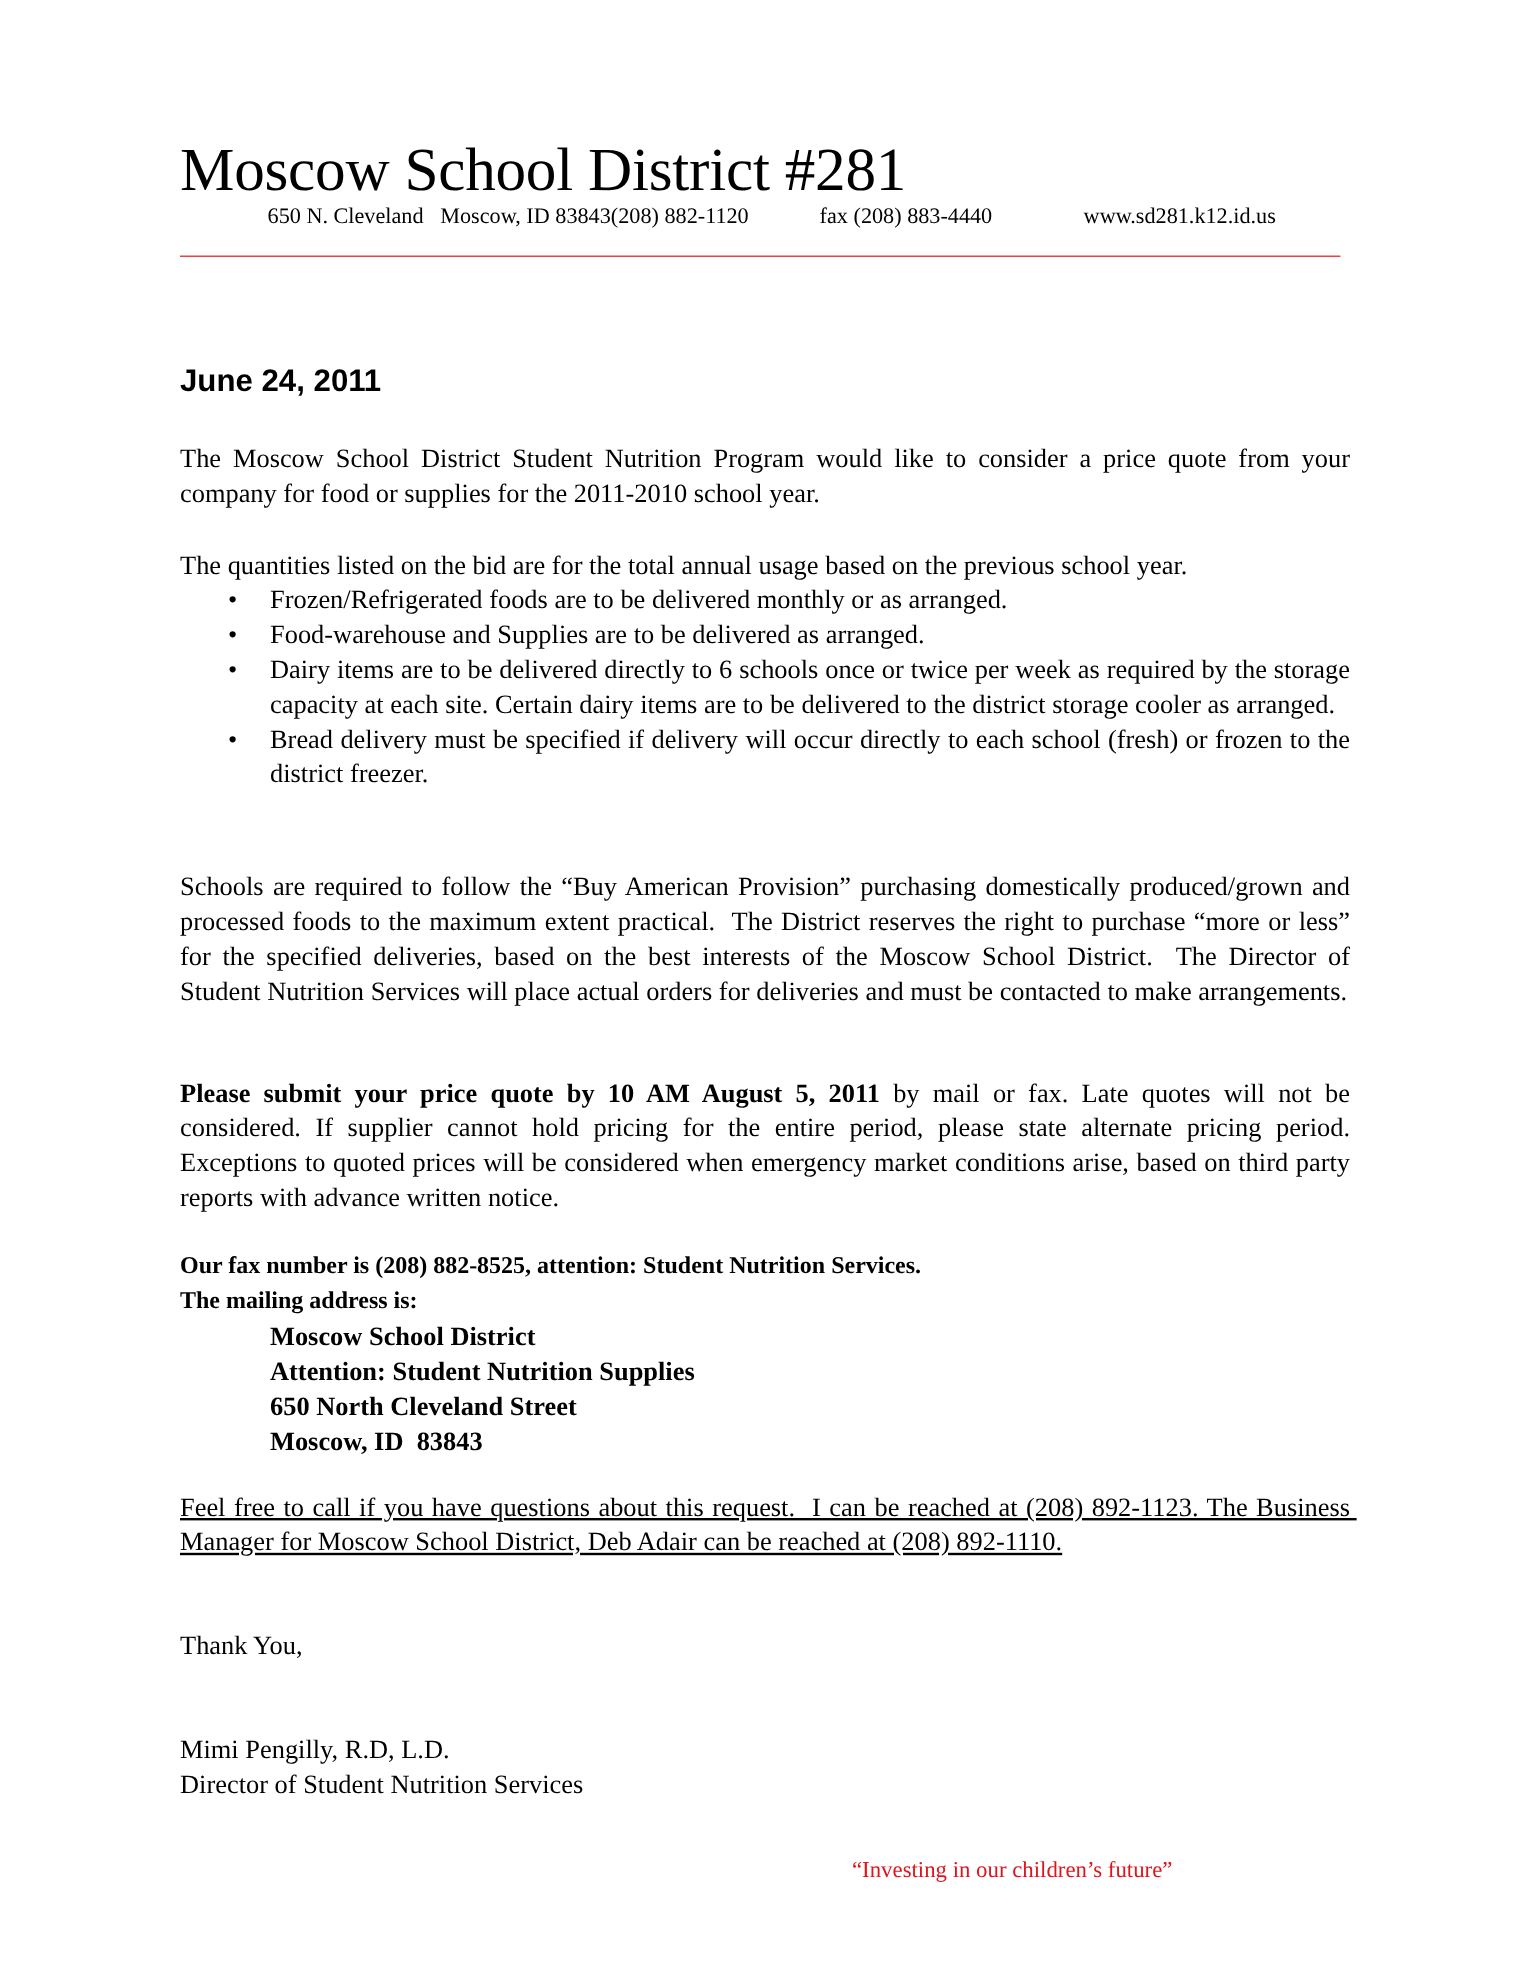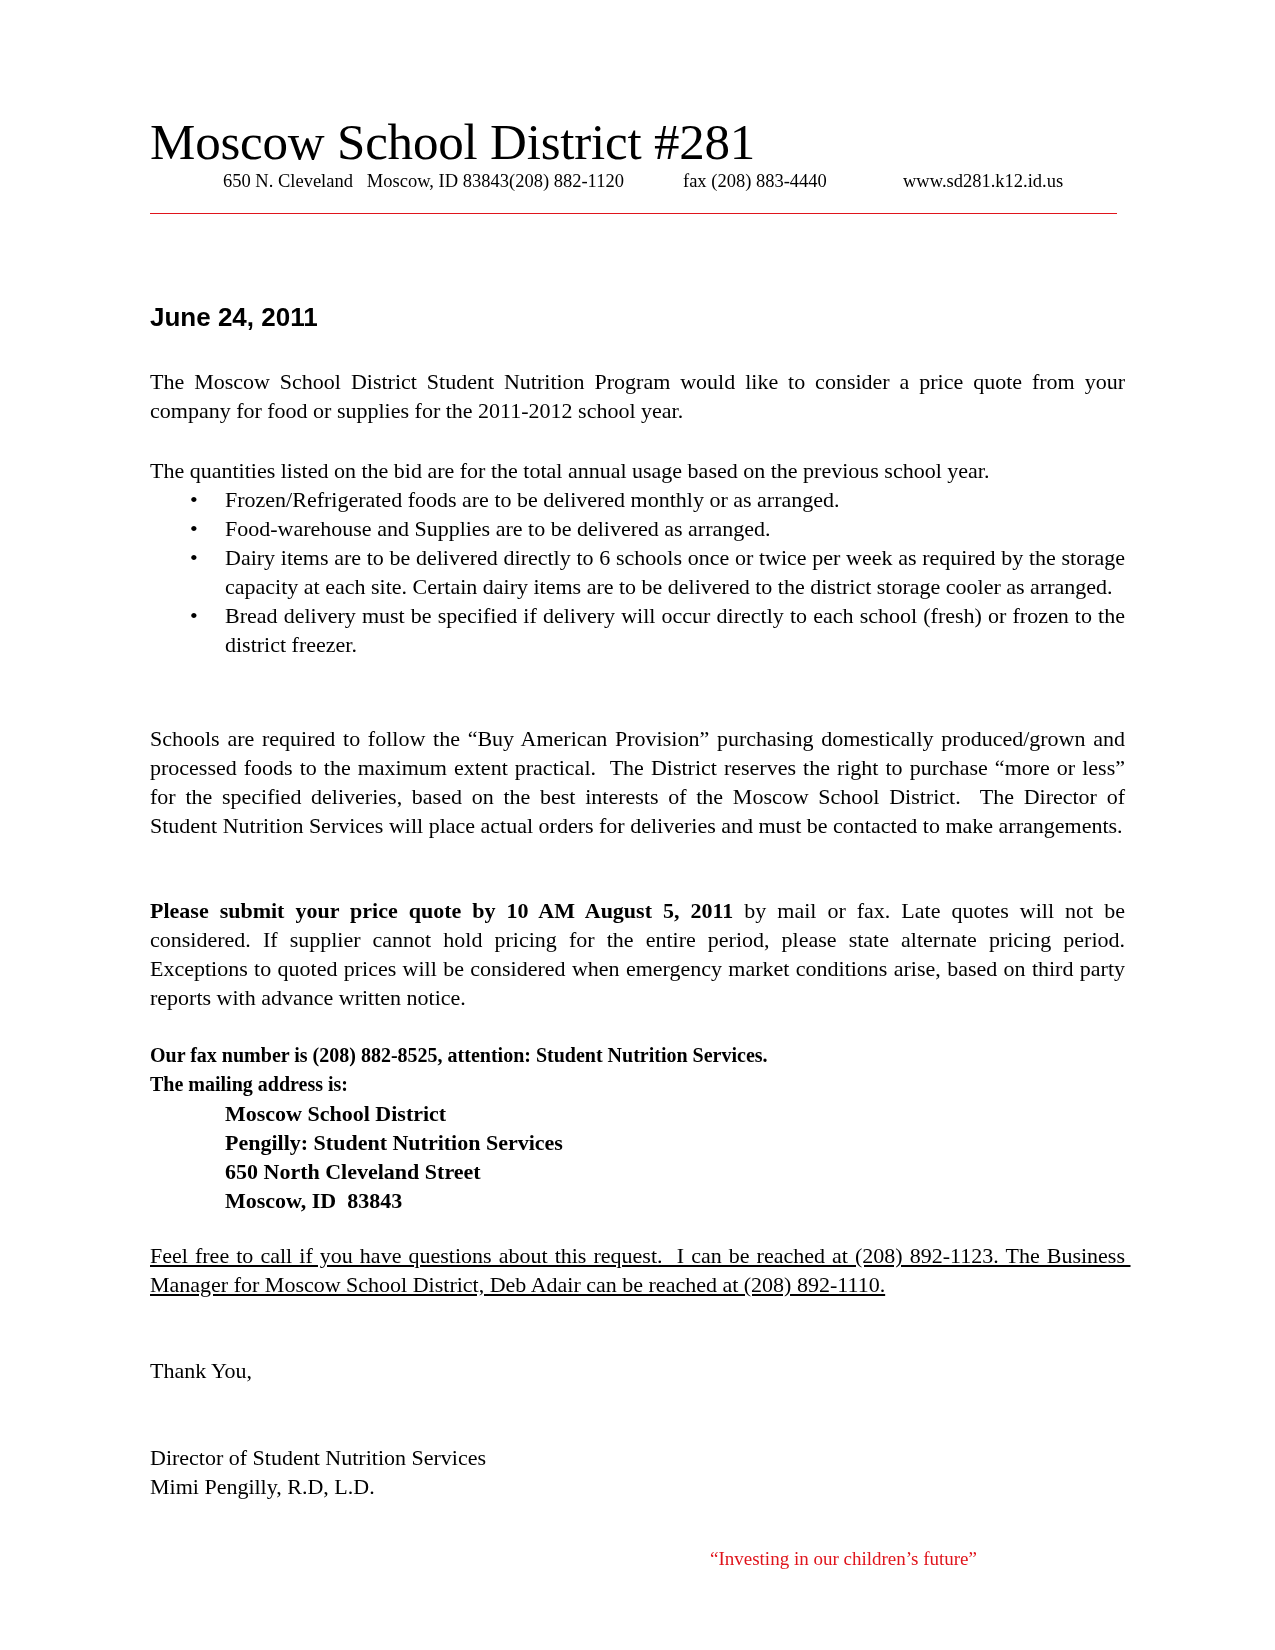--- a/index.html
+++ b/index.html
@@ -50,21 +50,21 @@
     <span class="c-phone">(208) 882-1120</span>
     <span class="c-fax">fax (208) 883-4440</span>
     <span class="c-web">www.sd281.k12.id.us</span>
   </div>
 
   <div class="rule"></div>
 
   <div class="date sans">June 24, 2011</div>
 
   <div class="text serif p1">
-    <p class="lastline-left">The Moscow School District Student Nutrition Program would like to consider a price quote from your company for food or supplies for the 2011-2012 school year.</p>
+    <p class="lastline-left">The Moscow School District Student Nutrition Program would like to consider a price quote from your company for food or supplies for the 2011-2010 school year.</p>
   </div>
 
   <div class="text serif p2">
     <p class="nowrap">The quantities listed on the bid are for the total annual usage based on the previous school year.</p>
   </div>
 
   <ul class="bullets serif">
     <li>
       <span class="dot">•</span>
       <span>Frozen/Refrigerated foods are to be delivered monthly or as arranged.</span>
@@ -91,31 +91,31 @@
     <p class="lastline-left"><span class="bold">Please submit your price quote by 10 AM August 5, 2011</span><span> by mail or fax. Late quotes will not be considered. If supplier cannot hold pricing for the entire period, please state alternate pricing period. Exceptions to quoted prices will be considered when emergency market conditions arise, based on third party reports with advance written notice.</span></p>
   </div>
 
   <div class="fax-block serif">
     <div>Our fax number is (208) 882-8525, attention: Student Nutrition Services.</div>
     <div>The mailing address is:</div>
   </div>
 
   <div class="addr-block serif">
     <div>Moscow School District</div>
-    <div>Pengilly: Student Nutrition Services</div>
+    <div>Attention: Student Nutrition Supplies</div>
     <div>650 North Cleveland Street</div>
     <div style="white-space:pre">Moscow, ID  83843</div>
   </div>
 
   <div class="text serif p5">
     <p class="lastline-left" style="white-space:pre-wrap">Feel free to call if you have questions about this request.  I can be reached at (208) 892-1123. The Business Manager for Moscow School District, Deb Adair can be reached at (208) 892-1110.</p>
   </div>
 
   <div class="thanks serif">Thank You,</div>
 
   <div class="sig serif">
+    <div>Mimi Pengilly, R.D, L.D.</div>
     <div>Director of Student Nutrition Services</div>
-    <div>Mimi Pengilly, R.D, L.D.</div>
   </div>
 
   <div class="tagline serif">“Investing in our children’s future”</div>
 
 </div>
 
 </body></html>

